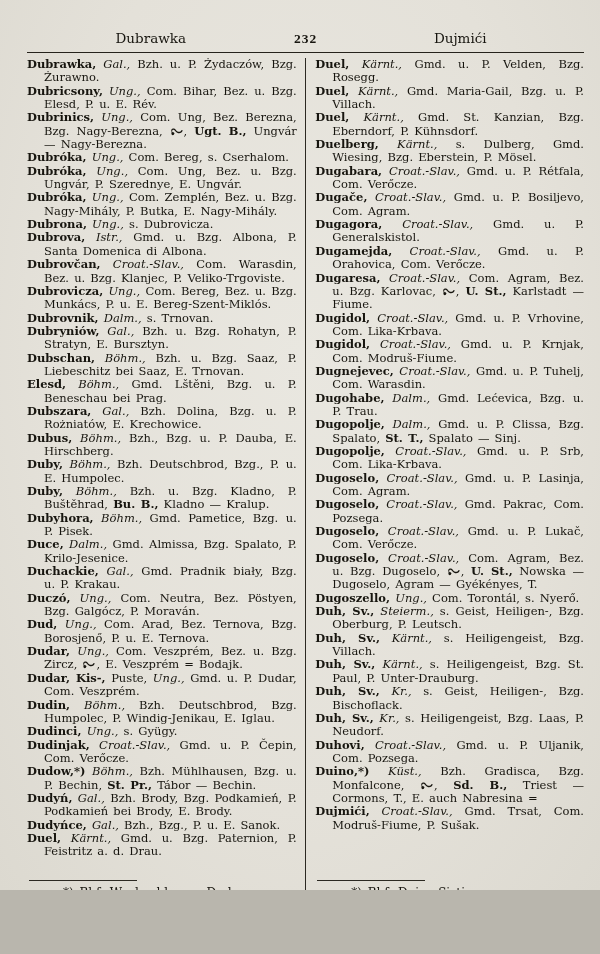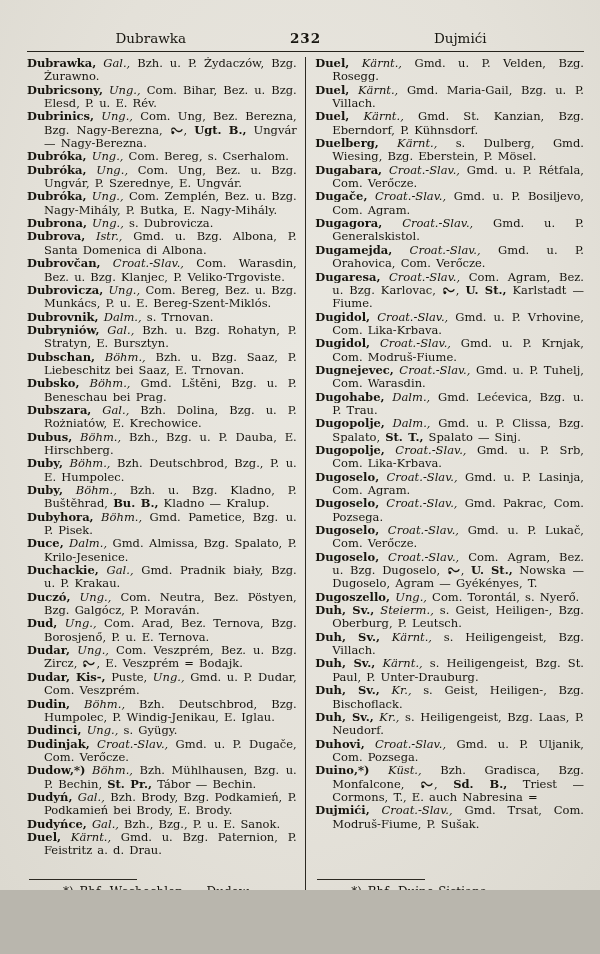--- a/index.html
+++ b/index.html
@@ -16,21 +16,21 @@
     overflow:hidden;
   }
   .header{
     display:grid;
     grid-template-columns:1fr 70px 1fr;
     align-items:baseline;
     font-size:13.5px;
     margin:0 4px 5px 4px;
   }
   .header .h-left{text-align:center;}
-  .header .h-center{text-align:center;font-weight:700;letter-spacing:1px;}
+  .header .h-center{text-align:center;font-weight:700;letter-spacing:1px;font-family:Liberation Serif, serif;}
   .header .h-right{text-align:center;}
   .head-rule{
     border:none;border-top:1.6px solid #26231c;
     margin:2px 0 5px 0;
   }
   .columns{
     display:flex;
     height:852px;
   }
   .col{
@@ -94,38 +94,38 @@
           <div class="entry"><span class="seg-b">Dubróka,</span><span class="seg-i"> Ung.,</span><span class="seg-r"> Com. Bereg, s. Cserhalom.</span></div>
           <div class="entry"><span class="seg-b">Dubróka,</span><span class="seg-i"> Ung.,</span><span class="seg-r"> Com. Ung, Bez. u. Bzg. Ungvár, P. Szerednye, E. Ungvár.</span></div>
           <div class="entry"><span class="seg-b">Dubróka,</span><span class="seg-i"> Ung.,</span><span class="seg-r"> Com. Zemplén, Bez. u. Bzg. Nagy-Mihály, P. Butka, E. Nagy-Mihály.</span></div>
           <div class="entry"><span class="seg-b">Dubrona,</span><span class="seg-i"> Ung.,</span><span class="seg-r"> s. Dubrovicza.</span></div>
           <div class="entry"><span class="seg-b">Dubrova,</span><span class="seg-i"> Istr.,</span><span class="seg-r"> Gmd. u. Bzg. Albona, P. Santa Domenica di Albona.</span></div>
           <div class="entry"><span class="seg-b">Dubrovčan,</span><span class="seg-i"> Croat.-Slav.,</span><span class="seg-r"> Com. Warasdin, Bez. u. Bzg. Klanjec, P. Veliko-Trgoviste.</span></div>
           <div class="entry"><span class="seg-b">Dubrovicza,</span><span class="seg-i"> Ung.,</span><span class="seg-r"> Com. Bereg, Bez. u. Bzg. Munkács, P. u. E. Bereg-Szent-Miklós.</span></div>
           <div class="entry"><span class="seg-b">Dubrovnik,</span><span class="seg-i"> Dalm.,</span><span class="seg-r"> s. Trnovan.</span></div>
           <div class="entry"><span class="seg-b">Dubryniów,</span><span class="seg-i"> Gal.,</span><span class="seg-r"> Bzh. u. Bzg. Rohatyn, P. Stratyn, E. Bursztyn.</span></div>
           <div class="entry"><span class="seg-b">Dubschan,</span><span class="seg-i"> Böhm.,</span><span class="seg-r"> Bzh. u. Bzg. Saaz, P. Liebeschitz bei Saaz, E. Trnovan.</span></div>
-          <div class="entry"><span class="seg-b">Dubsko,</span><span class="seg-i"> Böhm.,</span><span class="seg-r"> Gmd. Lštěni, Bzg. u. P. Beneschau bei Prag.</span></div>
+          <div class="entry"><span class="seg-b">Elesd,</span><span class="seg-i"> Böhm.,</span><span class="seg-r"> Gmd. Lštěni, Bzg. u. P. Beneschau bei Prag.</span></div>
           <div class="entry"><span class="seg-b">Dubszara,</span><span class="seg-i"> Gal.,</span><span class="seg-r"> Bzh. Dolina, Bzg. u. P. Rożniatów, E. Krechowice.</span></div>
           <div class="entry"><span class="seg-b">Dubus,</span><span class="seg-i"> Böhm.,</span><span class="seg-r"> Bzh., Bzg. u. P. Dauba, E. Hirschberg.</span></div>
           <div class="entry"><span class="seg-b">Duby,</span><span class="seg-i"> Böhm.,</span><span class="seg-r"> Bzh. Deutschbrod, Bzg., P. u. E. Humpolec.</span></div>
           <div class="entry"><span class="seg-b">Duby,</span><span class="seg-i"> Böhm.,</span><span class="seg-r"> Bzh. u. Bzg. Kladno, P. Buštěhrad, </span><span class="seg-b">Bu. B.,</span><span class="seg-r"> Kladno — Kralup.</span></div>
           <div class="entry"><span class="seg-b">Dubyhora,</span><span class="seg-i"> Böhm.,</span><span class="seg-r"> Gmd. Pametice, Bzg. u. P. Pisek.</span></div>
           <div class="entry"><span class="seg-b">Duce,</span><span class="seg-i"> Dalm.,</span><span class="seg-r"> Gmd. Almissa, Bzg. Spalato, P. Krilo-Jesenice.</span></div>
           <div class="entry"><span class="seg-b">Duchackie,</span><span class="seg-i"> Gal.,</span><span class="seg-r"> Gmd. Pradnik biały, Bzg. u. P. Krakau.</span></div>
           <div class="entry"><span class="seg-b">Duczó,</span><span class="seg-i"> Ung.,</span><span class="seg-r"> Com. Neutra, Bez. Pöstyen, Bzg. Galgócz, P. Moraván.</span></div>
           <div class="entry"><span class="seg-b">Dud,</span><span class="seg-i"> Ung.,</span><span class="seg-r"> Com. Arad, Bez. Ternova, Bzg. Borosjenő, P. u. E. Ternova.</span></div>
           <div class="entry"><span class="seg-b">Dudar,</span><span class="seg-i"> Ung.,</span><span class="seg-r"> Com. Veszprém, Bez. u. Bzg. Zircz, </span><span class="posthorn"><svg viewBox="0 0 26 16" xmlns="http://www.w3.org/2000/svg">
                 <path fill="#17150f" d="M3 9C1 5 3.5 1.5 7.5 2.6c3.2.9 3.6 4.6 7.3 5.7 3.2 1 6.2-.3 6.6-3.1l2.2.4c-.7 4.3-5 6.4-9.4 5.1C10.5 9.6 10 5.9 7.3 5.1 5.3 4.5 3.7 5.9 4 8c.3 1.9 2 2.9 3.7 2.4l.6 2C5 13.3 2.4 11.7 3 9z"></path>
                 <circle fill="#17150f" cx="5.2" cy="12.2" r="2.6"></circle>
               </svg></span><span class="seg-r">, E. Veszprém = Bodajk.</span></div>
           <div class="entry"><span class="seg-b">Dudar, Kis-,</span><span class="seg-r"> Puste, </span><span class="seg-i">Ung.,</span><span class="seg-r"> Gmd. u. P. Dudar, Com. Veszprém.</span></div>
           <div class="entry"><span class="seg-b">Dudin,</span><span class="seg-i"> Böhm.,</span><span class="seg-r"> Bzh. Deutschbrod, Bzg. Humpolec, P. Windig-Jenikau, E. Iglau.</span></div>
           <div class="entry"><span class="seg-b">Dudinci,</span><span class="seg-i"> Ung.,</span><span class="seg-r"> s. Gyügy.</span></div>
-          <div class="entry"><span class="seg-b">Dudinjak,</span><span class="seg-i"> Croat.-Slav.,</span><span class="seg-r"> Gmd. u. P. Dugače, Com. Verőcze.</span></div>
+          <div class="entry"><span class="seg-b">Dudinjak,</span><span class="seg-i"> Croat.-Slav.,</span><span class="seg-r"> Gmd. u. P. Čepin, Com. Verőcze.</span></div>
           <div class="entry"><span class="seg-b">Dudow,*)</span><span class="seg-i"> Böhm.,</span><span class="seg-r"> Bzh. Mühlhausen, Bzg. u. P. Bechin, </span><span class="seg-b">St. Pr.,</span><span class="seg-r"> Tábor — Bechin.</span></div>
           <div class="entry"><span class="seg-b">Dudyń,</span><span class="seg-i"> Gal.,</span><span class="seg-r"> Bzh. Brody, Bzg. Podkamień, P. Podkamień bei Brody, E. Brody.</span></div>
           <div class="entry"><span class="seg-b">Dudyńce,</span><span class="seg-i"> Gal.,</span><span class="seg-r"> Bzh., Bzg., P. u. E. Sanok.</span></div>
           <div class="entry"><span class="seg-b">Duel,</span><span class="seg-i"> Kärnt.,</span><span class="seg-r"> Gmd. u. Bzg. Paternion, P. Feistritz a. d. Drau.</span></div>
         </div>
       <div class="fn">
         <hr class="fn-rule">
         <div class="fn-text">*) Bhf. Wschechlop — Dudow.</div>
       </div>
     </div>

